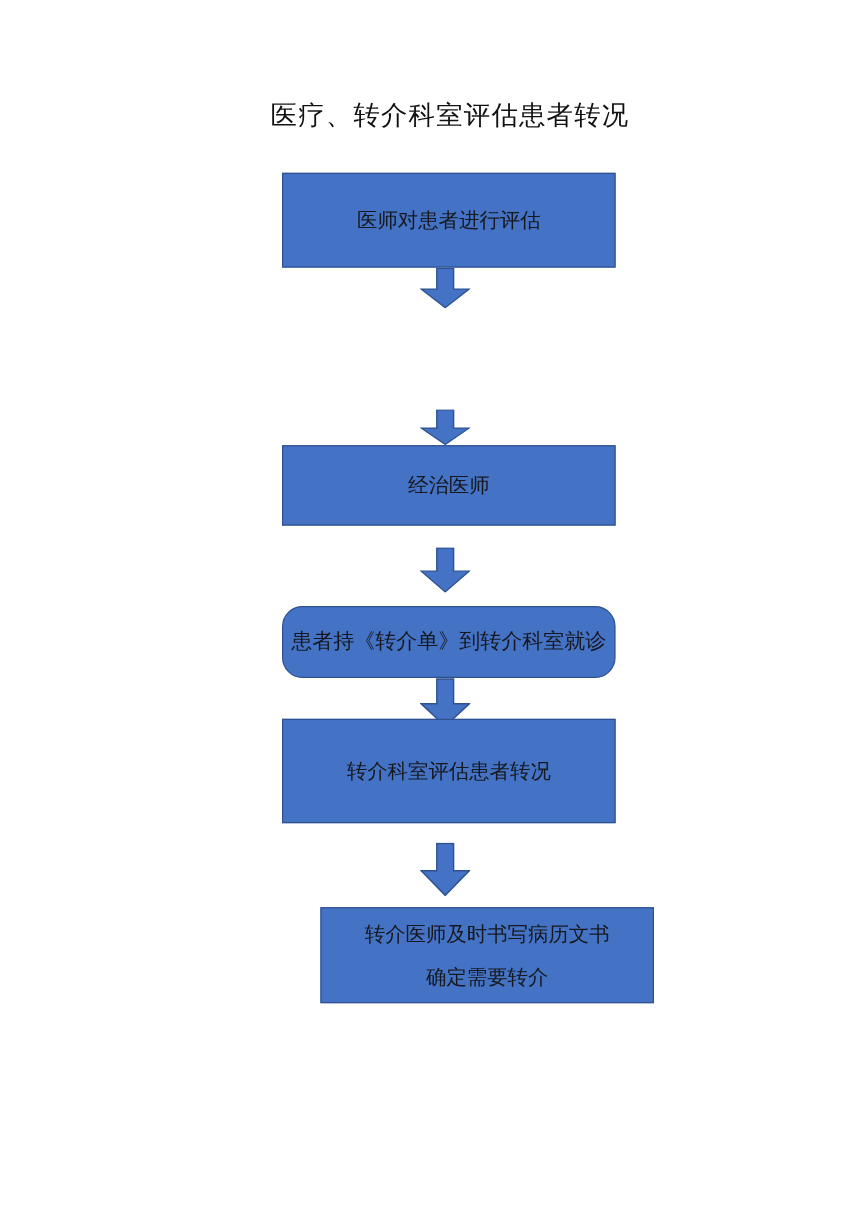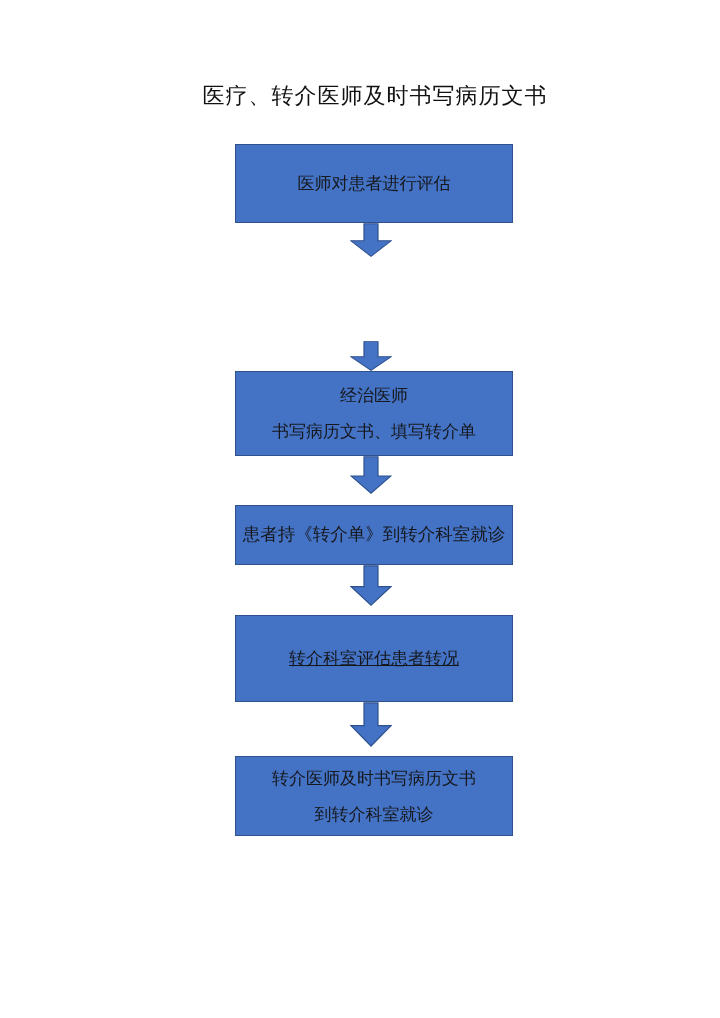--- a/index.html
+++ b/index.html
@@ -41,24 +41,24 @@
     gap: 19px;
     color: var(--box-text, #16181d);
     font-size: 17px;
   }
   .box .line {
     line-height: 1;
     white-space: nowrap;
   }
   .b1 { top: 144px; height: 79px; }
   .b2 { top: 256px; height: 85px; }
-  .b3 { top: 371px; height: 85px; }
-  .b4 { top: 505px; height: 60px; font-size: 17.5px; }
-  .b5 { top: 615px; height: 87px; text-decoration: underline; }
-  .b6 { top: 756px; height: 80px; }
+  .b3 { top: 371px; height: 67px; }
+  .b4 { top: 505px; height: 60px; font-size: 17.5px; border-radius: 17px; }
+  .b5 { top: 599px; height: 87px; }
+  .b6 { top: 756px; height: 80px; margin-left: 32px; }
   .arrow {
     position: absolute;
     left: 350px;
     width: 42px;
   }
   .arrow svg { display: block; width: 100%; height: 100%; }
   .arrow polygon {
     fill: var(--box-fill, #4472c4);
     stroke: var(--box-border, #2f528f);
     stroke-width: 1.2;
@@ -67,42 +67,41 @@
   .a2 { top: 341px; height: 30px; }
   .a3 { top: 456px; height: 38px; }
   .a4 { top: 565px; height: 41px; }
   .a5 { top: 702px; height: 45px; }
 </style>
 </head>
 <body>
 
 <div class="page" style="--page-bg: #ffffff; --box-fill: #4472c4; --box-border: #2f528f; --box-text: #16181d;">
 
-  <div class="title">医疗、转介医师及时书写病历文书</div>
+  <div class="title">医疗、转介科室评估患者转况</div>
 
   <div class="box b1">
     <div class="line">医师对患者进行评估</div>
   </div>
 
   <div class="arrow a1">
     <svg viewBox="0 0 42 40" preserveAspectRatio="none">
       <polygon points="14,0.8 28,0.8 28,21 41,21 21,39.2 1,21 14,21"></polygon>
     </svg>
   </div>
 
 
   <div class="arrow a2">
     <svg viewBox="0 0 42 40" preserveAspectRatio="none">
       <polygon points="14,0.8 28,0.8 28,21 41,21 21,39.2 1,21 14,21"></polygon>
     </svg>
   </div>
 
   <div class="box b3">
     <div class="line">经治医师</div>
-    <div class="line">书写病历文书、填写转介单</div>
   </div>
 
   <div class="arrow a3">
     <svg viewBox="0 0 42 40" preserveAspectRatio="none">
       <polygon points="14,0.8 28,0.8 28,21 41,21 21,39.2 1,21 14,21"></polygon>
     </svg>
   </div>
 
   <div class="box b4">
     <div class="line">患者持《转介单》到转介科室就诊</div>
@@ -119,16 +118,16 @@
   </div>
 
   <div class="arrow a5">
     <svg viewBox="0 0 42 40" preserveAspectRatio="none">
       <polygon points="14,0.8 28,0.8 28,21 41,21 21,39.2 1,21 14,21"></polygon>
     </svg>
   </div>
 
   <div class="box b6">
     <div class="line">转介医师及时书写病历文书</div>
-    <div class="line">到转介科室就诊</div>
+    <div class="line">确定需要转介</div>
   </div>
 
 </div>
 
 </body></html>

